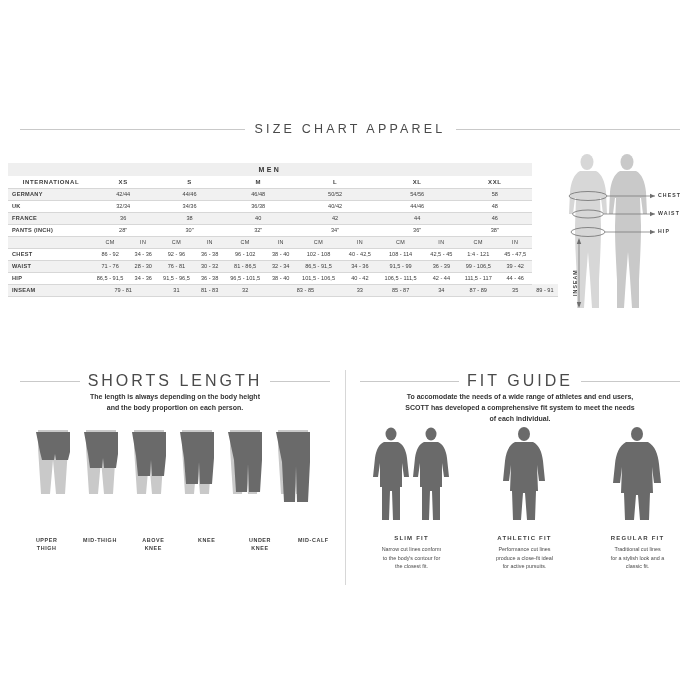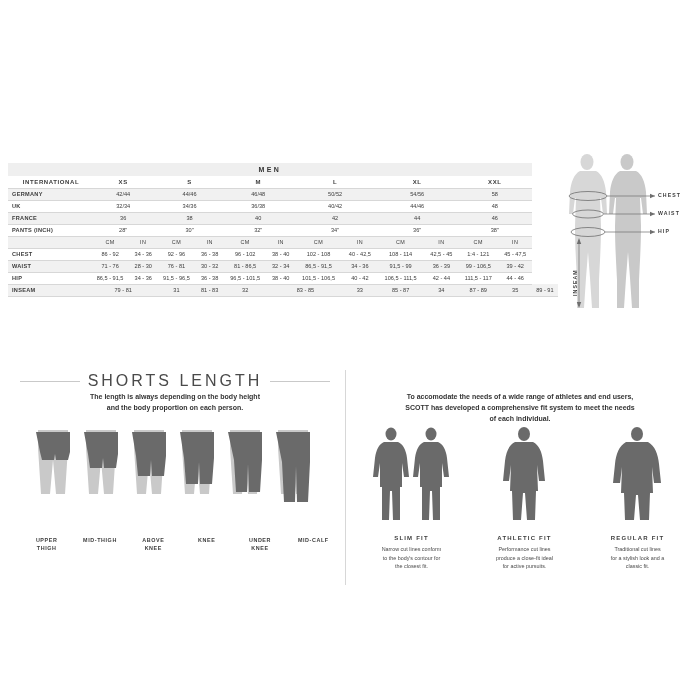--- a/index.html
+++ b/index.html
@@ -79,20 +79,25 @@
   .fit-title{font-size:6px;font-weight:bold;letter-spacing:1.2px;margin-top:6px;color:#3c3c3c;}
   .fit-text{font-size:5.4px;line-height:1.6;margin-top:4px;color:#4a4a4a;padding:0 10px;}
 
   .vdiv{position:absolute;left:345px;top:370px;width:1px;height:215px;background:#d7d7d7;}
 </style>
 </head>
 <body>
 
 <div class="page">
 
+  <div class="title-row">
+    <div class="rule"></div>
+    <div class="title">SIZE CHART APPAREL</div>
+    <div class="rule"></div>
+  </div>
 
   <div class="men-wrap">
     <table class="men">
       <tbody>
           <tr>
         <td class="hdr-men" colspan="13">MEN</td>
       </tr>
       <tr class="sizehdr row-white thinline">
         <td class="lab">INTERNATIONAL</td>
         <td class="val" colspan="2">XS</td>
@@ -312,20 +317,25 @@
 THIGH</div>
     <div class="short-item" style="white-space:pre-line;">MID-THIGH</div>
     <div class="short-item" style="white-space:pre-line;">ABOVE
 KNEE</div>
     <div class="short-item" style="white-space:pre-line;">KNEE</div>
     <div class="short-item" style="white-space:pre-line;">UNDER
 KNEE</div>
     <div class="short-item" style="white-space:pre-line;">MID-CALF</div>
   </div>
 
+  <div class="sec-head" style="left:360px;top:372px;width:320px;">
+    <div class="rule"></div>
+    <div class="txt">FIT GUIDE</div>
+    <div class="rule"></div>
+  </div>
   <div class="sec-sub" style="left:360px;top:392px;width:320px;white-space:pre-line;">To accomodate the needs of a wide range of athletes and end users,
 SCOTT has developed a comprehensive fit system to meet the needs
 of each individual.</div>
 
   <div class="fits">
 
     <div class="fit-col" style="left:5px;">
       <svg width="113" height="100" viewBox="0 0 113 100">
         <g fill="#6a6a6a">
           <ellipse cx="36" cy="9" rx="5.5" ry="6.5"></ellipse>

